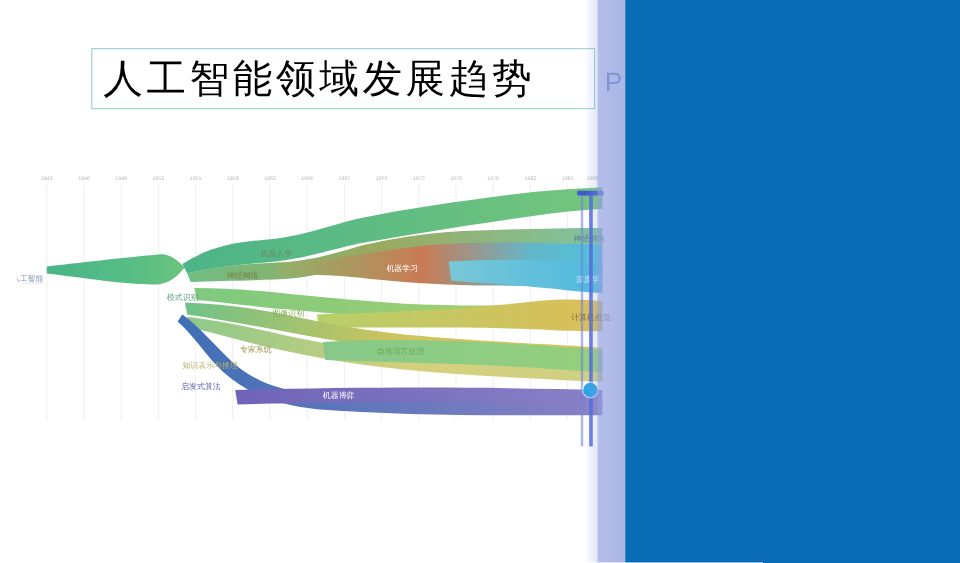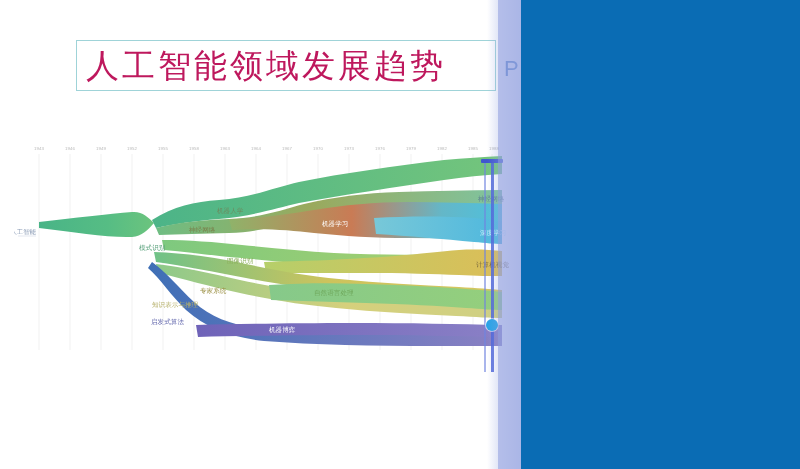--- a/index.html
+++ b/index.html
@@ -6,21 +6,21 @@
   body{width:800px;height:469px;overflow:hidden;
        font-family:"Liberation Sans","DejaVu Sans",sans-serif;}
   #stage{position:relative;width:800px;height:469px;background:#ffffff;overflow:hidden;}
 
   
   #slide{position:absolute;left:0;top:0;width:521px;height:469px;background:#fff;overflow:hidden;}
 
   #title-box{position:absolute;left:76px;top:40px;width:420px;height:51px;
              border:1.5px solid #9fd3d8;background:#ffffff;box-sizing:border-box;}
   #title-text{position:absolute;left:86px;top:45px;width:400px;height:42px;
-              font-size:33px;line-height:42px;color:#be185d;letter-spacing:3px;
+              font-size:33px;line-height:42px;color:#000000;letter-spacing:3px;
               font-family:"DejaVu Sans","Liberation Sans",sans-serif;white-space:nowrap;}
   #title-tail{position:absolute;left:504px;top:56px;font-size:22px;color:#4d7fc4;}
 
   
   #chart{position:absolute;left:14px;top:140px;width:500px;height:235px;}
   #chart svg{display:block;}
   .yr{font-size:4.4px;fill:#b9b9b9;font-family:"Liberation Sans",sans-serif;}
   .flowlbl{font-size:6.6px;font-family:"DejaVu Sans",sans-serif;}
   .rootlbl{font-size:6.4px;fill:#8a9bb5;font-family:"DejaVu Sans",sans-serif;}
 

